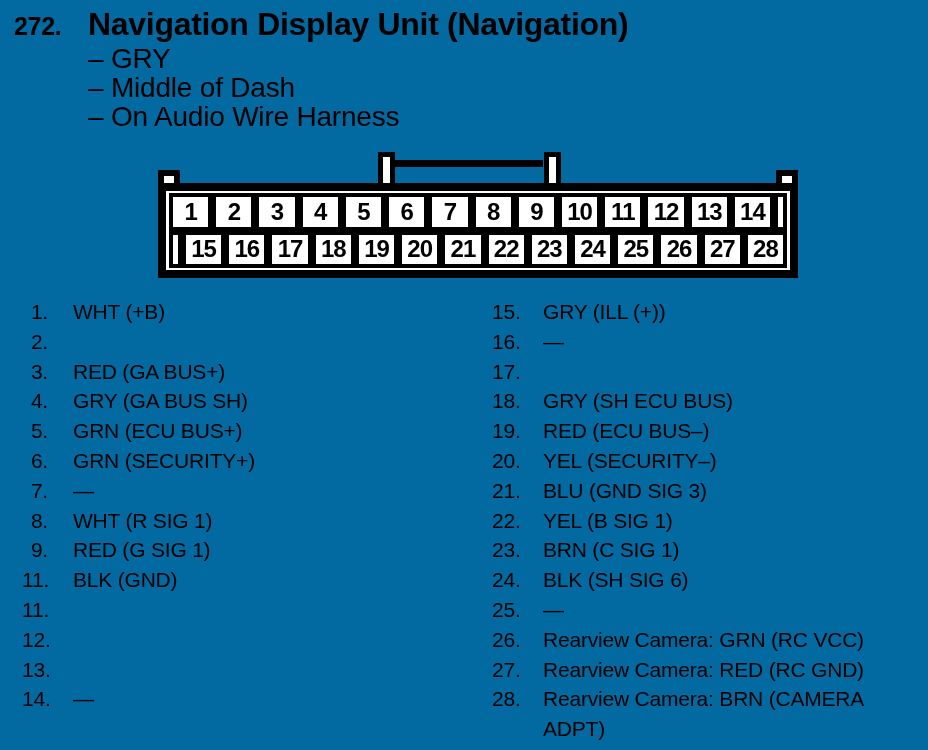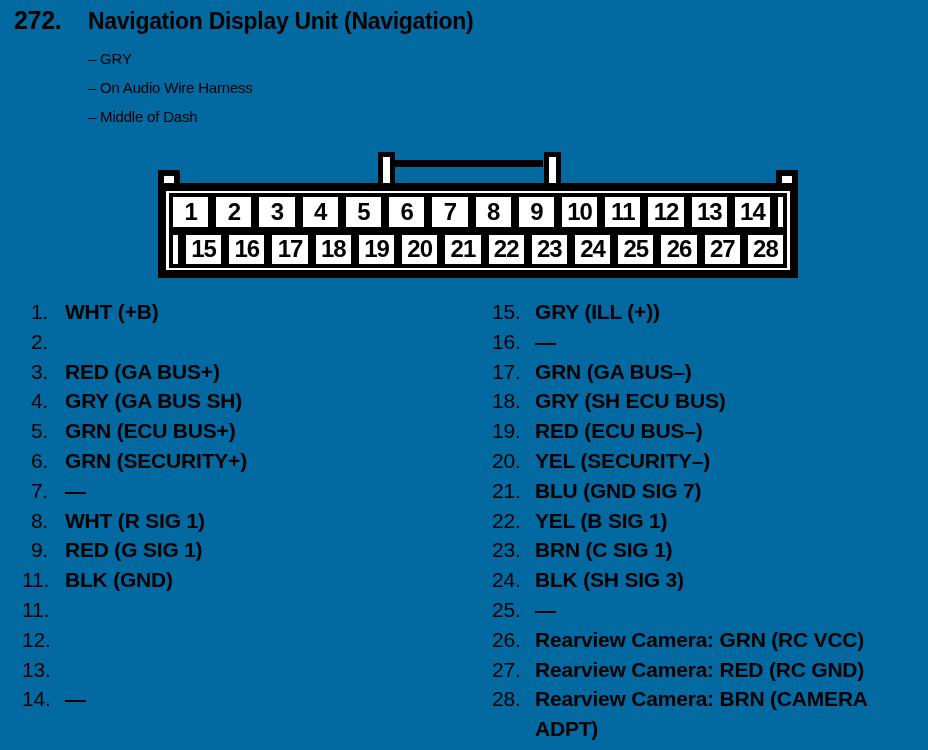--- a/index.html
+++ b/index.html
@@ -28,29 +28,29 @@
   .section-number {
     font-weight: bold;
     font-size: 25px;
     width: 74px;
     flex: none;
     letter-spacing: -0.3px;
   }
   .page-title {
     margin: 0;
     font-weight: bold;
-    font-size: 23px;
+    font-size: 32px;
     letter-spacing: -0.3px;
     white-space: nowrap;
   }
   .bullets {
     position: absolute;
     left: 88px;
     top: 44px;
-    font-size: 15px;
+    font-size: 28px;
     line-height: 29px;
     letter-spacing: -0.2px;
   }
 
   
   .connector {
     position: absolute;
     left: 158px;
     top: 150px;
     width: 640px;
@@ -140,39 +140,38 @@
   }
   .pin-col-left  { left: 22px;  width: 462px; }
   .pin-col-right { left: 492px; width: 430px; }
   .pin-item { display: flex; }
   .pin-num {
     flex: none;
     width: 26px;
     text-align: right;
   }
   .pin-label {
-    margin-left: 17px;
+    margin-left: 25px;
     white-space: pre-line;
-    font-weight: bold;
   }
 </style>
 </head>
 <body>
 
 <div class="page">
 
   <div class="title-row">
     <span class="section-number">272.</span>
     <h1 class="page-title">Navigation Display Unit (Navigation)</h1>
   </div>
 
   <div class="bullets">
     <div>– GRY</div>
+    <div>– Middle of Dash</div>
     <div>– On Audio Wire Harness</div>
-    <div>– Middle of Dash</div>
   </div>
 
   <div class="connector">
     <div class="latch-bar"></div>
     <div class="latch-post post-left"></div>
     <div class="latch-post post-right"></div>
     <div class="corner-ear ear-left"></div>
     <div class="corner-ear ear-right"></div>
     <div class="connector-body">
       <div class="pin-row" id="pin-row-top">
@@ -271,49 +270,48 @@
         <div class="pin-item">
           <span class="pin-num">15.</span>
           <span class="pin-label">GRY (ILL (+))</span>
         </div>
         <div class="pin-item">
           <span class="pin-num">16.</span>
           <span class="pin-label">—</span>
         </div>
         <div class="pin-item">
           <span class="pin-num">17.</span>
-          <span class="pin-label">GRN (GA BUS–)</span>
         </div>
         <div class="pin-item">
           <span class="pin-num">18.</span>
           <span class="pin-label">GRY (SH ECU BUS)</span>
         </div>
         <div class="pin-item">
           <span class="pin-num">19.</span>
           <span class="pin-label">RED (ECU BUS–)</span>
         </div>
         <div class="pin-item">
           <span class="pin-num">20.</span>
           <span class="pin-label">YEL (SECURITY–)</span>
         </div>
         <div class="pin-item">
           <span class="pin-num">21.</span>
-          <span class="pin-label">BLU (GND SIG 7)</span>
+          <span class="pin-label">BLU (GND SIG 3)</span>
         </div>
         <div class="pin-item">
           <span class="pin-num">22.</span>
           <span class="pin-label">YEL (B SIG 1)</span>
         </div>
         <div class="pin-item">
           <span class="pin-num">23.</span>
           <span class="pin-label">BRN (C SIG 1)</span>
         </div>
         <div class="pin-item">
           <span class="pin-num">24.</span>
-          <span class="pin-label">BLK (SH SIG 3)</span>
+          <span class="pin-label">BLK (SH SIG 6)</span>
         </div>
         <div class="pin-item">
           <span class="pin-num">25.</span>
           <span class="pin-label">—</span>
         </div>
         <div class="pin-item">
           <span class="pin-num">26.</span>
           <span class="pin-label">Rearview Camera: GRN (RC VCC)</span>
         </div>
         <div class="pin-item">

